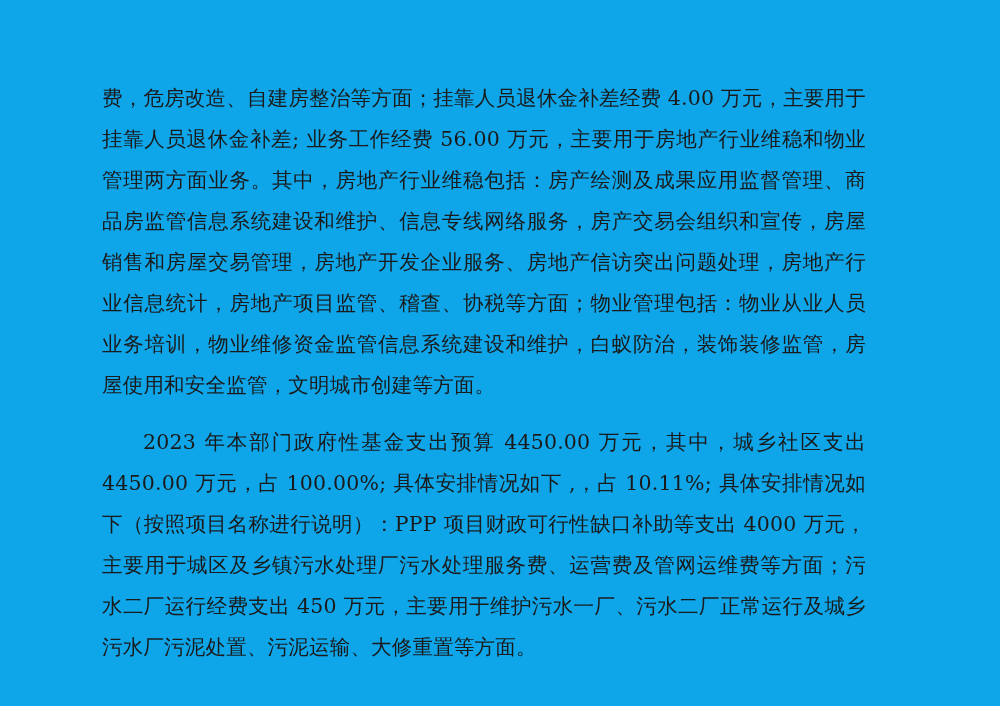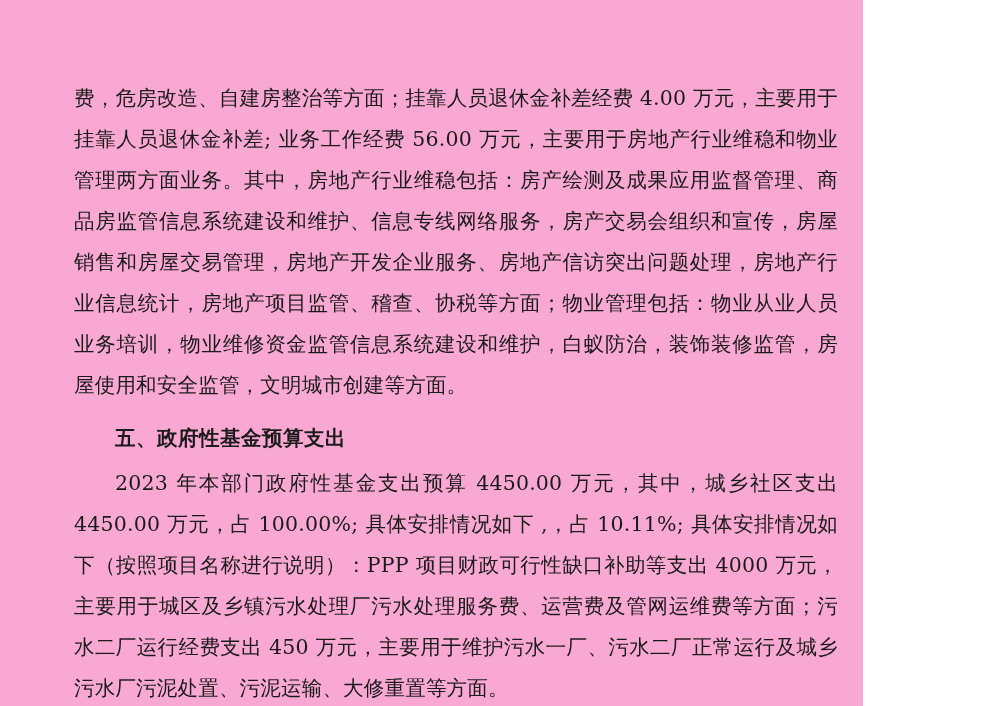--- a/index.html
+++ b/index.html
@@ -9,25 +9,25 @@
   }
   body {
     width: 1000px;
     height: 706px;
     font-family: "DejaVu Serif", "Liberation Serif", serif;
     color: #1a1a1a;
     overflow: hidden;
   }
   .page {
     position: relative;
-    width: 863px;
+    width: 1000px;
     height: 706px;
-    background: #f9a8d4;
+    background: #0ea5e9;
     box-sizing: border-box;
-    padding: 78px 118px 0 74px;
+    padding: 78px 118px 0 102px;
   }
   .doc-body {
     width: 764px;
   }
   p.para {
     margin: 0;
     font-size: 20.5px;
     line-height: 41px;
     text-align: justify;
     text-justify: inter-ideograph;
@@ -52,20 +52,19 @@
 </head>
 <body>
 
 <div class="page">
   <div class="doc-body">
 
     <p class="para">费，危房改造、自建房整治等方面；挂靠人员退休金补差经费 4.00 万元，主要用于挂靠人员退休金补差; 业务工作经费 56.00 万元，主要用于房地产行业维稳和物业管理两方面业务。其中，房地产行业维稳包括：房产绘测及成果应用监督管理、商品房监管信息系统建设和维护、信息专线网络服务，房产交易会组织和宣传，房屋销售和房屋交易管理，房地产开发企业服务、房地产信访突出问题处理，房地产行业信息统计，房地产项目监管、稽查、协税等方面；物业管理包括：物业从业人员业务培训，物业维修资金监管信息系统建设和维护，白蚁防治，装饰装修监管，房屋使用和安全监管，文明城市创建等方面。</p>
 
     <div class="gap-before-heading"></div>
 
-    <h2 class="heading">五、政府性基金预算支出</h2>
 
     <div class="gap-after-heading"></div>
 
     <p class="para indent">2023 年本部门政府性基金支出预算 4450.00 万元，其中，城乡社区支出 4450.00 万元，占 100.00%; 具体安排情况如下 ,，占 10.11%; 具体安排情况如下（按照项目名称进行说明）：PPP 项目财政可行性缺口补助等支出 4000 万元，主要用于城区及乡镇污水处理厂污水处理服务费、运营费及管网运维费等方面；污水二厂运行经费支出 450 万元，主要用于维护污水一厂、污水二厂正常运行及城乡污水厂污泥处置、污泥运输、大修重置等方面。</p>
 
   </div>
 </div>
 
 </body></html>

